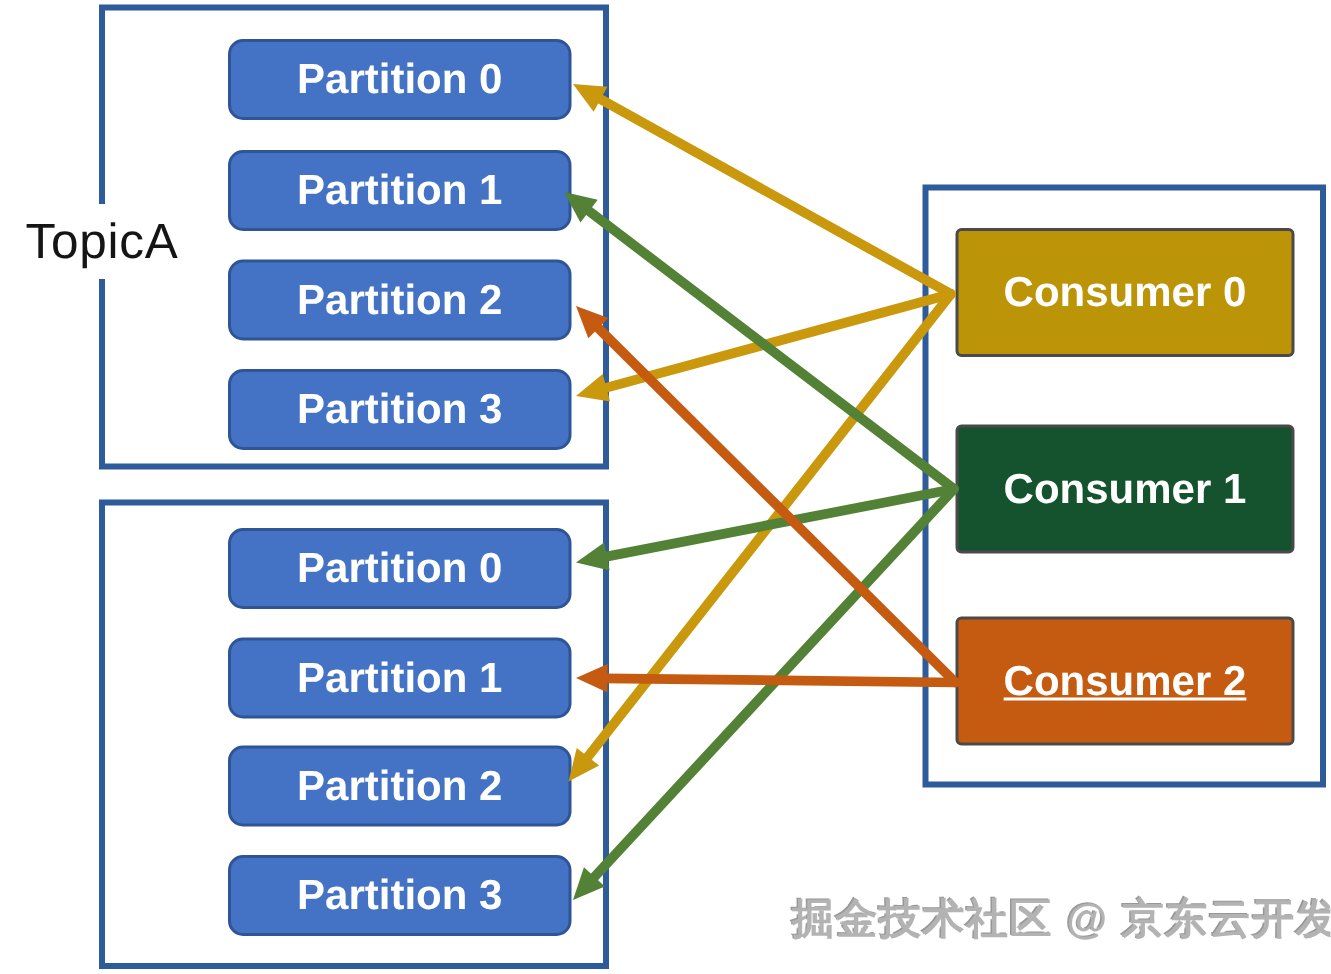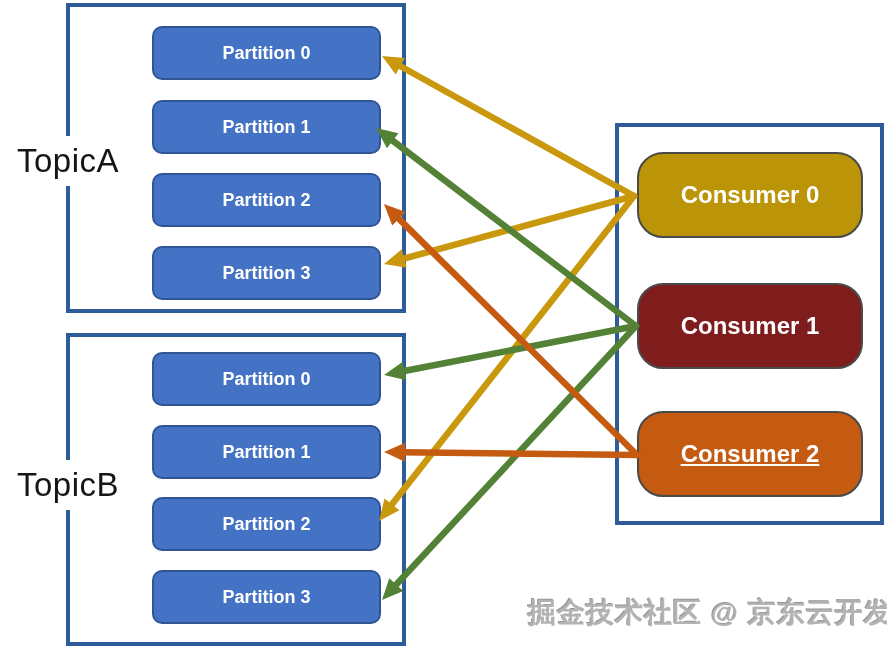--- a/index.html
+++ b/index.html
@@ -34,39 +34,39 @@
   #topic-b-label{top:460px;}
   .partition{
     position:absolute;
     left:152px;width:229px;height:54px;
     background:var(--part-fill,#4472C4);
     border:2px solid var(--part-border,#2F5597);
     border-radius:10px;
     box-sizing:border-box;
     display:flex;align-items:center;justify-content:center;
     color:#ffffff;
-    font-size:18px;font-weight:bold;
+    font-size:28px;font-weight:bold;
     z-index:2;
   }
   .consumer-group{
     position:absolute;
     left:615px;top:123px;width:269px;height:402px;
     border:4px solid var(--frame-blue,#2E5B9A);
     box-sizing:border-box;
     z-index:1;
   }
   .consumer{
     position:absolute;
     left:637px;width:226px;height:86px;
     border:2px solid #4a4a4a;
-    border-radius:26px;
+    border-radius:4px;
     box-sizing:border-box;
     display:flex;align-items:center;justify-content:center;
     color:#ffffff;
-    font-size:24px;font-weight:bold;
+    font-size:28px;font-weight:bold;
     z-index:2;
   }
   #consumer-0{top:152px;}
   #consumer-1{top:283px;}
   #consumer-2{top:411px;}
   #wires{
     position:absolute;left:0;top:0;width:887px;height:649px;
     z-index:8;
     pointer-events:none;
   }
@@ -88,29 +88,28 @@
 <div class="canvas" style="--frame-blue: #2E5B9A; --part-fill: #4472C4; --part-border: #2F5597;">
 
   <div class="topic-box" id="topic-a-box"></div>
   <div class="topic-label" id="topic-a-label">TopicA</div>
   <div class="partition" style="top:26px;">Partition 0</div>
   <div class="partition" style="top:100px;">Partition 1</div>
   <div class="partition" style="top:173px;">Partition 2</div>
   <div class="partition" style="top:246px;">Partition 3</div>
 
   <div class="topic-box" id="topic-b-box"></div>
-  <div class="topic-label" id="topic-b-label">TopicB</div>
   <div class="partition" style="top:352px;">Partition 0</div>
   <div class="partition" style="top:425px;">Partition 1</div>
   <div class="partition" style="top:497px;">Partition 2</div>
   <div class="partition" style="top:570px;">Partition 3</div>
 
   <div class="consumer-group"></div>
   <div class="consumer" id="consumer-0" style="background: rgb(188, 148, 8);">Consumer 0</div>
-  <div class="consumer" id="consumer-1" style="background: #7f1d1d;">Consumer 1</div>
+  <div class="consumer" id="consumer-1" style="background: #14532d;">Consumer 1</div>
   <div class="consumer" id="consumer-2" style="background: rgb(197, 90, 17); text-decoration: underline;">Consumer 2</div>
 
   <svg id="wires" viewBox="0 0 887 649" xmlns="http://www.w3.org/2000/svg">
       <line x1="634" y1="196" x2="397.73483097018766" y2="64.74157276121538" stroke="#C9980D" stroke-width="6.5" stroke-linecap="round"></line>
       <polygon points="382,56 404.97091064474927,57.89400743159666 395.74369495235527,74.50299567790589" fill="#C9980D"></polygon>
       <line x1="634" y1="196" x2="401.3689513777412" y2="259.2756452252544" stroke="#C9980D" stroke-width="6.5" stroke-linecap="round"></line>
       <polygon points="384,264 401.7703671429157,249.32130620232223 406.75718607181386,267.6551993232713" fill="#C9980D"></polygon>
       <line x1="634" y1="196" x2="390.1111635249602" y2="506.8387131544625" stroke="#C9980D" stroke-width="6.5" stroke-linecap="round"></line>
       <polygon points="379,521 384.48901161064214,498.61427348647726 399.437036614265,510.34272387393526" fill="#C9980D"></polygon>
       <line x1="636" y1="326" x2="390.3202992679859" y2="138.90545867331232" stroke="#538135" stroke-width="6.5" stroke-linecap="round"></line>

